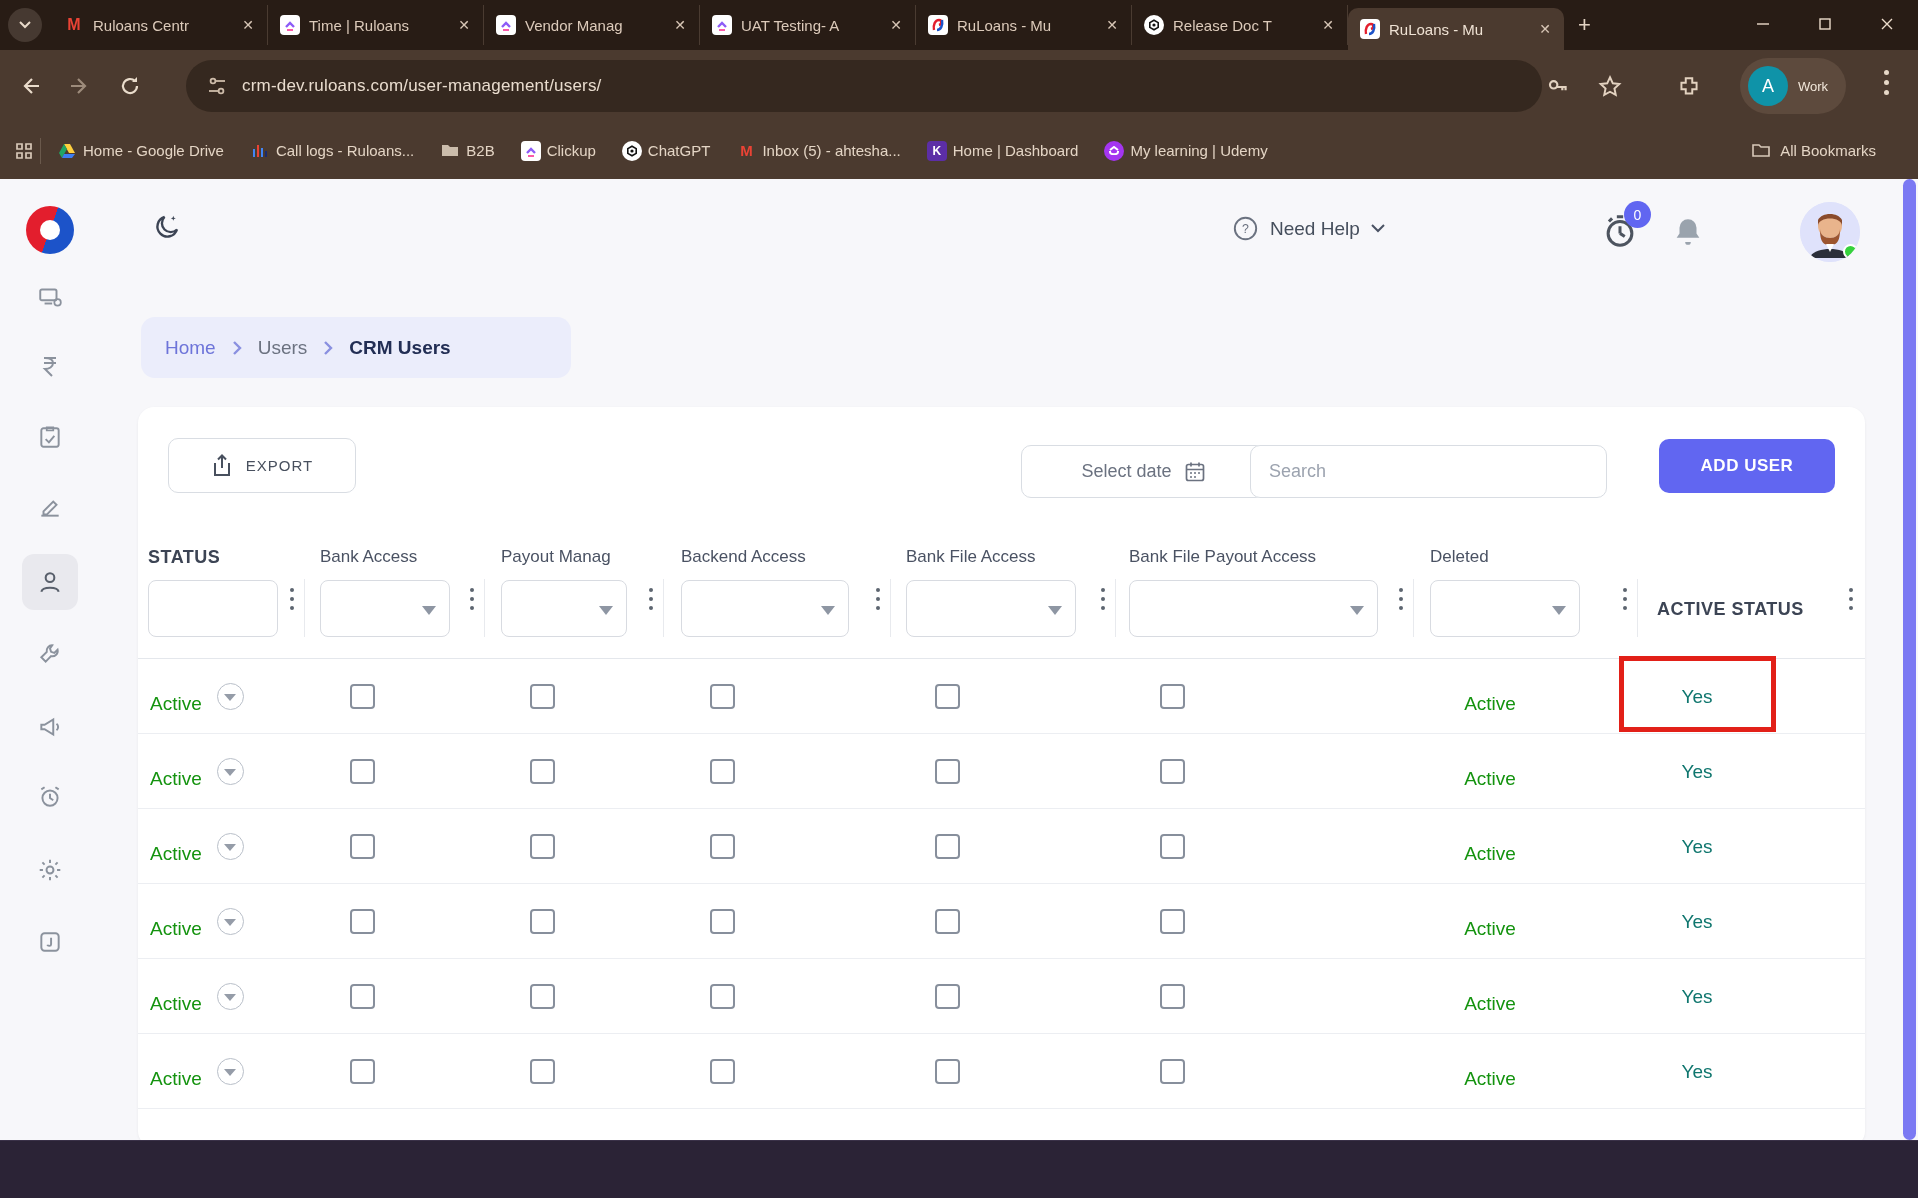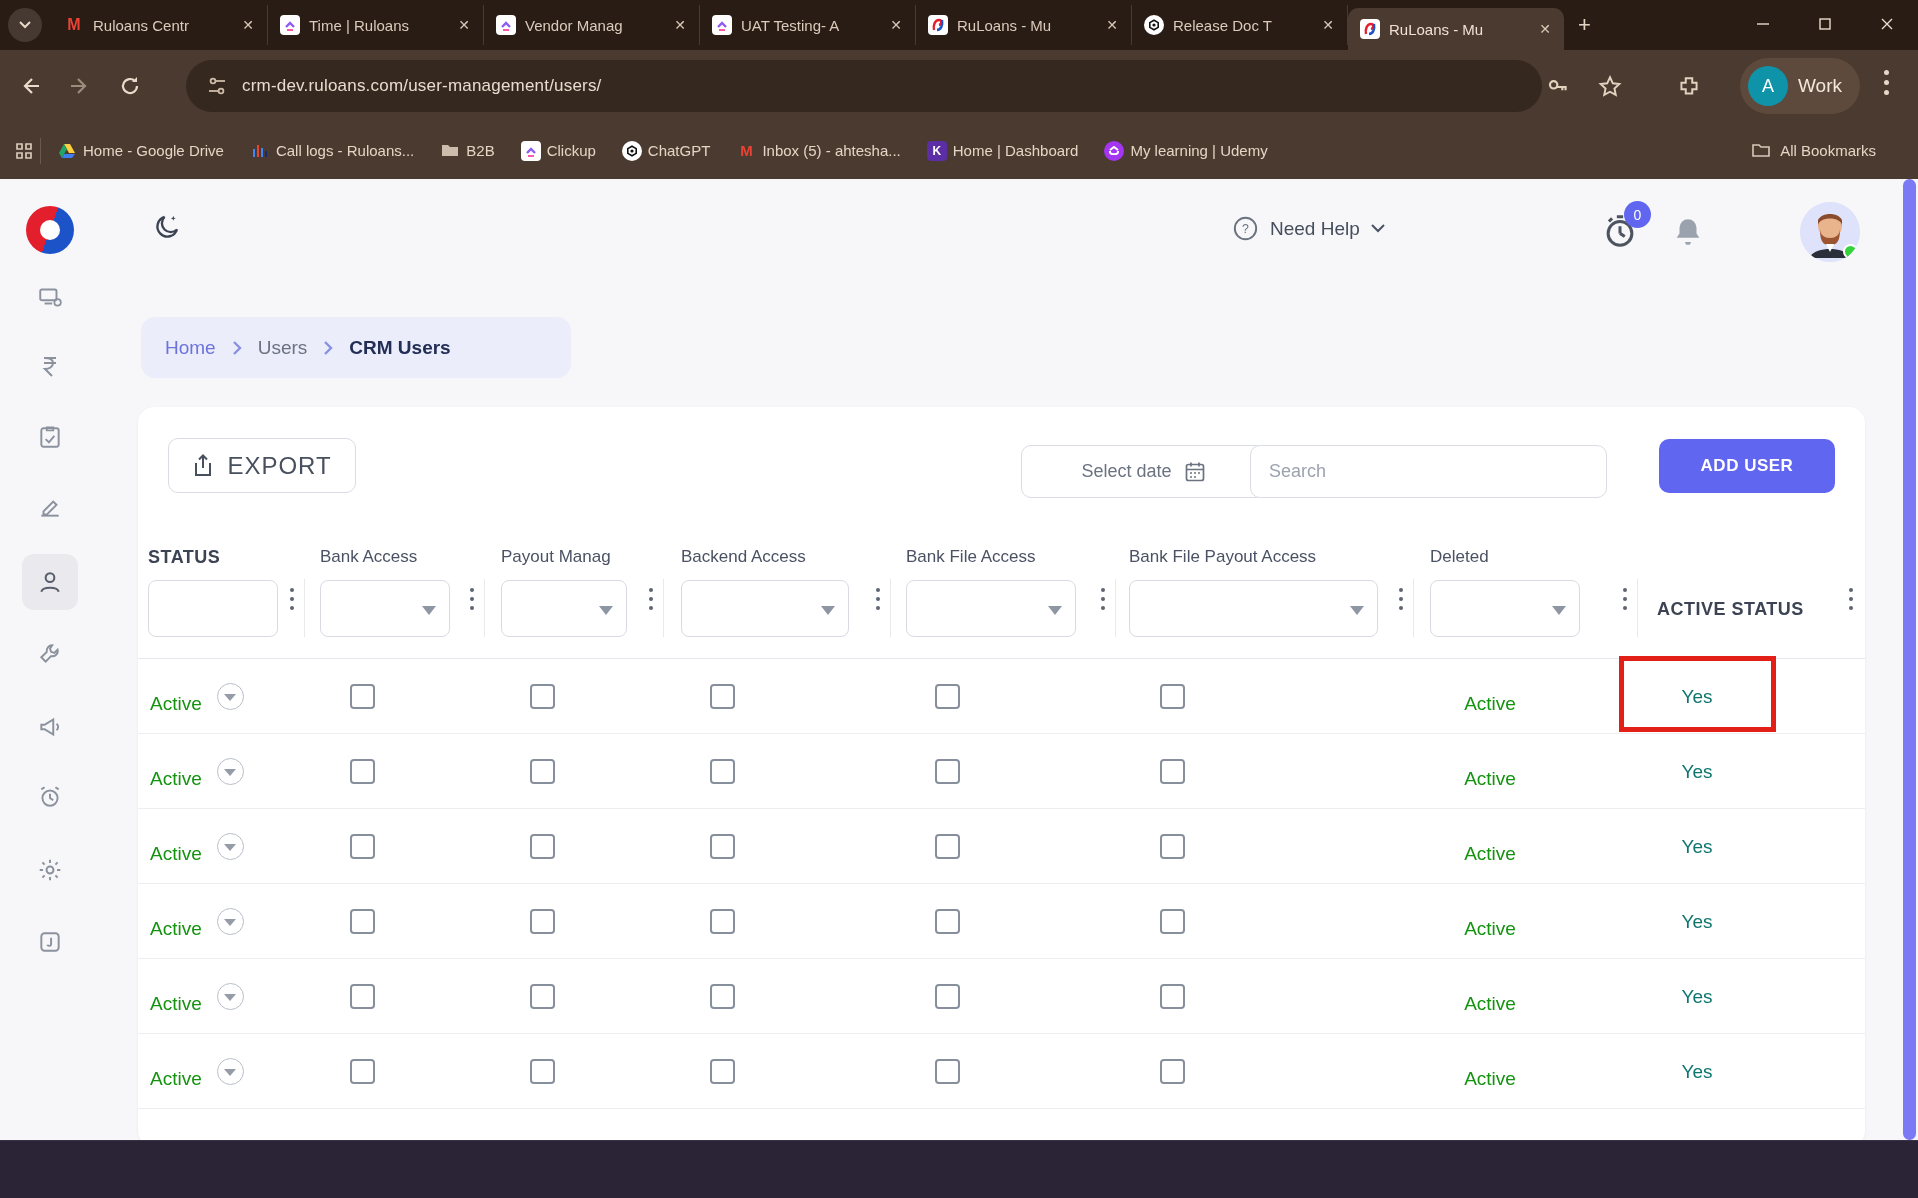--- a/index.html
+++ b/index.html
@@ -25,21 +25,21 @@
 
   .toolbar { position:absolute; left:0; top:50px; width:1918px; height:72px; background:#4b3a2f; display:flex; align-items:center; }
   .navbtn { width:40px; height:40px; display:flex; align-items:center; justify-content:center; color:#e9dbcb; margin-left:10px; }
   .navbtn.dim { color:#9d8b7b; }
   .urlpill { position:absolute; left:186px; top:10px; width:1356px; height:52px; background:#35281f; border-radius:26px; display:flex; align-items:center; color:#e9dcce; }
   .urlpill .site-icon { margin:0 14px 0 20px; color:#cdbba9; }
   .url { font-size:17px; letter-spacing:.2px; }
   .tool-ic { position:absolute; top:24px; color:#e3d2c0; }
   .profile { position:absolute; left:1740px; top:8px; height:56px; padding:0 18px 0 8px; background:#5d4a3d; border-radius:28px; display:flex; align-items:center; gap:10px; }
   .profile .pav { width:40px; height:40px; border-radius:50%; background:#0f93a8; color:#fff; display:flex; align-items:center; justify-content:center; font-size:18px; }
-  .profile .ptxt { color:#f2e7da; font-size:19px; }
+  .profile .ptxt { color:#f2e7da; font-size:13px; }
   .menu3 { position:absolute; left:1884px; top:20px; display:flex; flex-direction:column; gap:5px; }
   .menu3 i { width:5px; height:5px; border-radius:50%; background:#e7d8c8; }
 
   .bookmarks { position:absolute; left:0; top:122px; width:1918px; height:57px; background:#4b3a2f; display:flex; align-items:center; color:#e4d5c5; font-size:15px; }
   .bm { display:flex; align-items:center; gap:6px; margin-right:26px; white-space:nowrap; }
   .bm-ic { width:20px; height:20px; display:flex; align-items:center; justify-content:center; border-radius:4px; font-size:12px; font-weight:bold; }
   .bm-sep { width:1px; height:26px; background:#6a594c; margin:0 16px 0 6px; }
   .bm-all { position:absolute; right:16px; display:flex; gap:9px; align-items:center; }
 
   
@@ -54,21 +54,21 @@
   .avatar { position:absolute; left:1800px; top:23px; width:60px; height:60px; border-radius:50%; background:#dfe2fb; overflow:hidden; }
   .avatar .dot { position:absolute; right:2px; bottom:3px; width:15px; height:15px; border-radius:50%; background:#35d23c; border:2px solid #fff; }
   .breadcrumb { position:absolute; left:141px; top:138px; width:430px; height:61px; background:#ebedfb; border-radius:14px; display:flex; align-items:center; padding:0 24px; gap:16px; font-size:19px; }
   .bc-home { color:#6d74d9; }
   .bc-users { color:#6b7280; }
   .bc-cur { color:#222e54; font-weight:bold; }
   .bc-ch { color:#8a90e0; }
 
   .card { position:absolute; left:138px; top:228px; width:1727px; height:740px; background:#fff; border-radius:16px; box-shadow:0 1px 3px rgba(20,24,40,.06); }
 
-  .btn-export { position:absolute; left:30px; top:31px; width:188px; height:55px; border:1px solid #d9dde3; border-radius:10px; display:flex; align-items:center; justify-content:center; gap:13px; color:#48505e; font-size:24px; letter-spacing:1px; background:#fff; }
+  .btn-export { position:absolute; left:30px; top:31px; width:188px; height:55px; border:1px solid #d9dde3; border-radius:10px; display:flex; align-items:center; justify-content:center; gap:13px; color:#48505e; font-size:15px; letter-spacing:1px; background:#fff; }
   .selectdate { position:absolute; left:883px; top:38px; width:244px; height:53px; border:1px solid #d9dde3; border-radius:10px; display:flex; align-items:center; justify-content:center; gap:13px; color:#6b7280; font-size:18px; background:#fff; }
   .searchbox { position:absolute; left:1112px; top:38px; width:357px; height:53px; border:1px solid #d9dde3; border-radius:10px; background:#fff; padding:0 18px; font-size:18px; color:#374151; font-family:"Liberation Sans",sans-serif; }
   .searchbox::placeholder { color:#9ca3af; }
   .btn-add { position:absolute; left:1521px; top:32px; width:176px; height:54px; background:#6166f1; border:none; border-radius:10px; color:#fff; font-size:17px; font-weight:bold; letter-spacing:.5px; }
 
   .collabel { position:absolute; top:140px; font-size:17px; color:#4a5263; white-space:nowrap; overflow:hidden; }
   .collabel.caps { font-size:18px; font-weight:bold; color:#3c4454; letter-spacing:.5px; }
   .filter-input { position:absolute; top:173px; height:57px; border:1px solid #d8dbe1; border-radius:8px; background:#fff; }
   .filter-select { position:absolute; top:173px; height:57px; border:1px solid #d8dbe1; border-radius:8px; background:#fff; }
   .filter-select:after { content:""; position:absolute; right:13px; top:25px; border-left:7px solid transparent; border-right:7px solid transparent; border-top:9px solid #8e96a3; }

